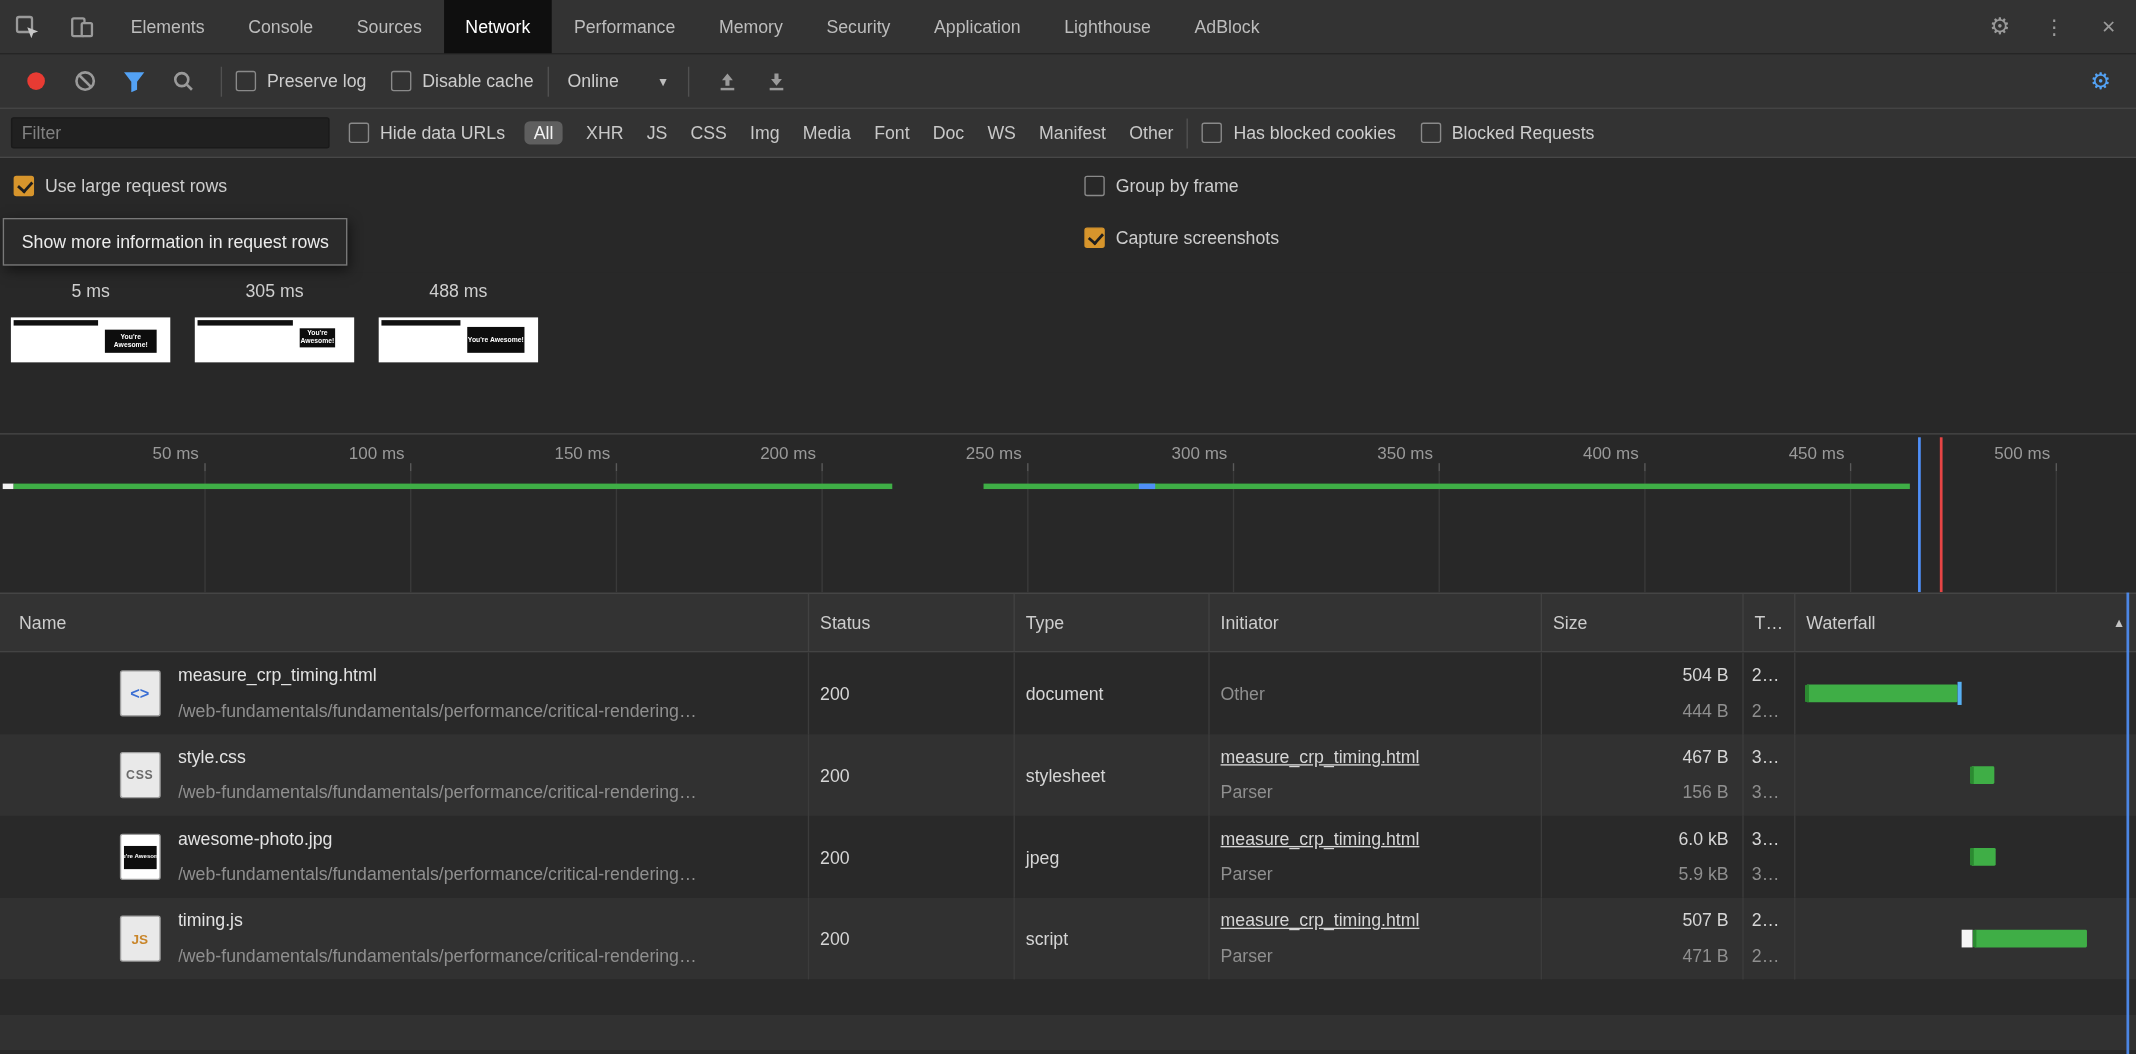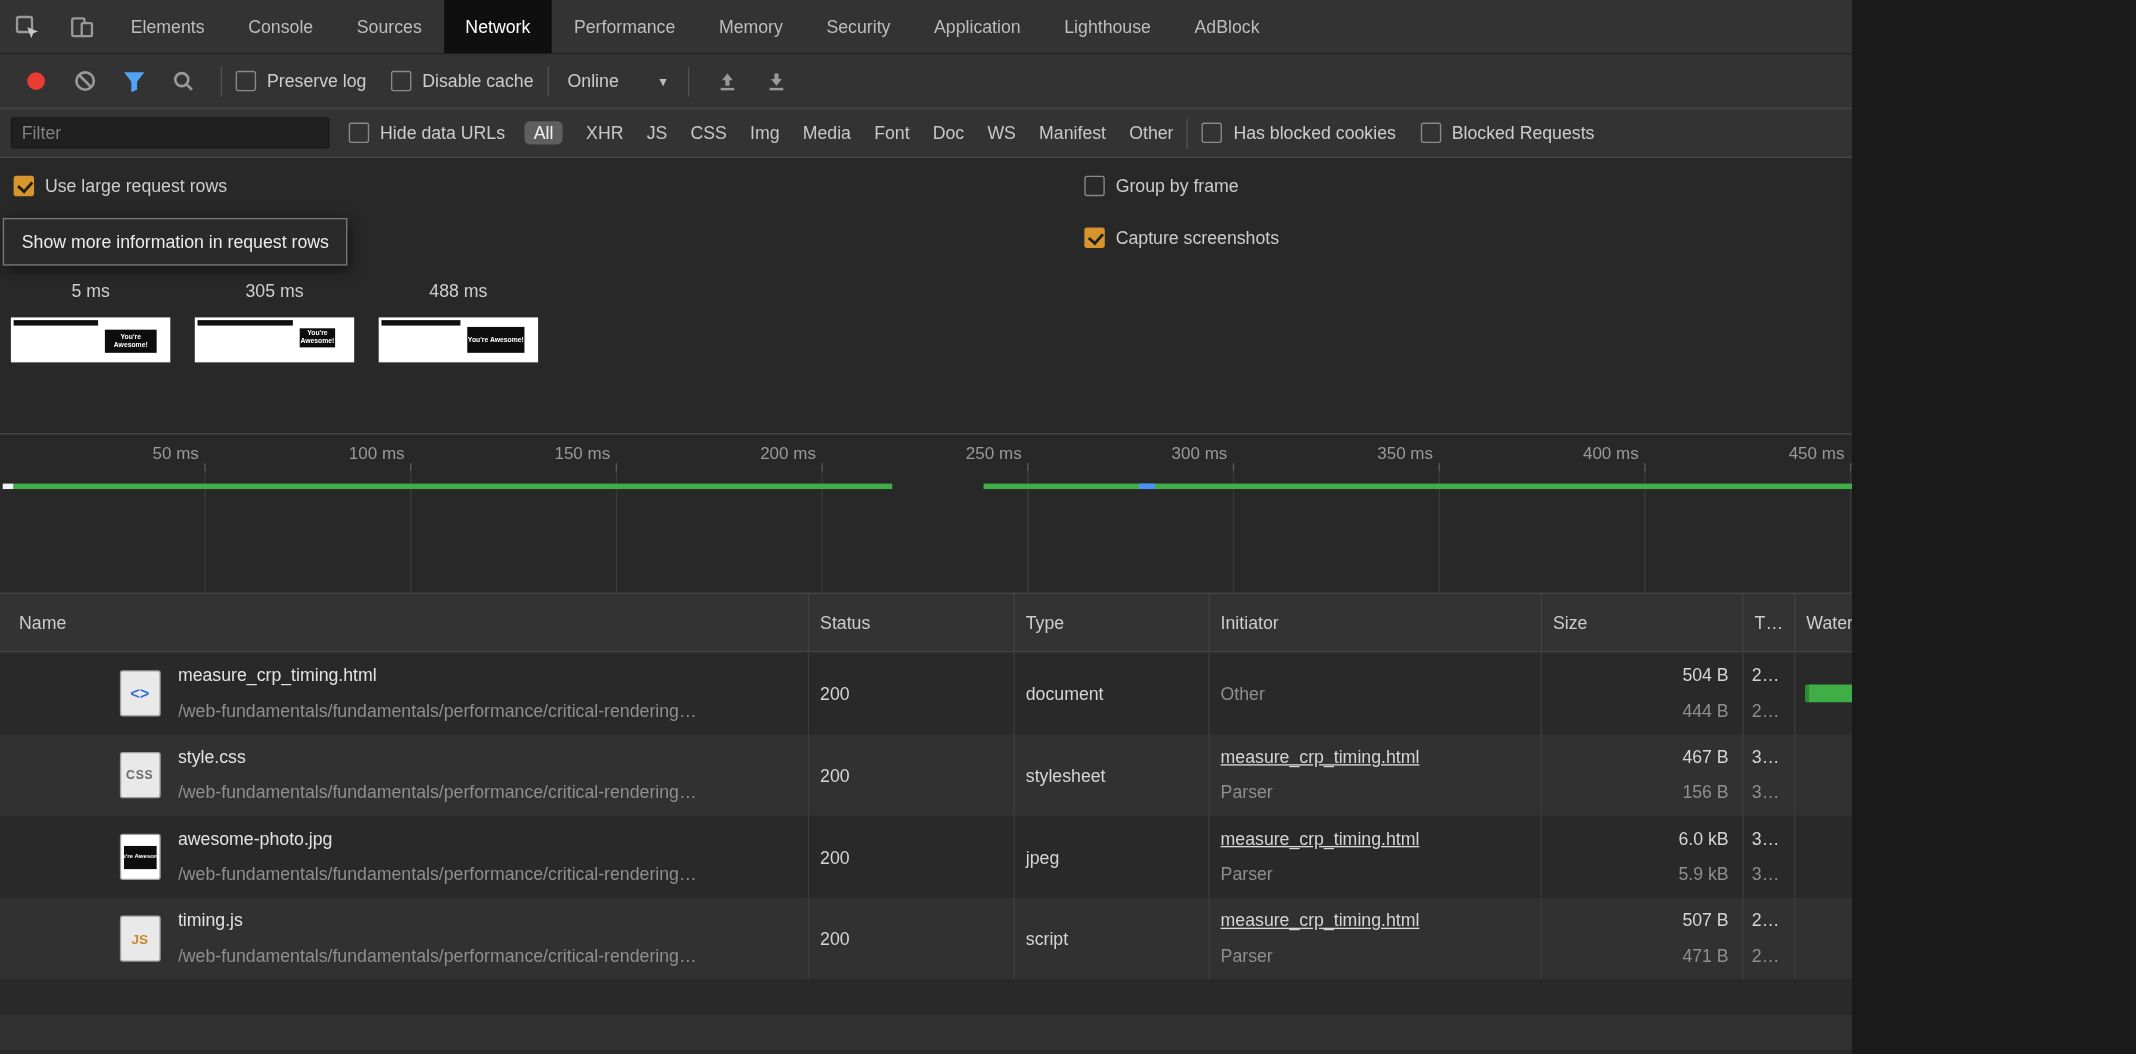--- a/index.html
+++ b/index.html
@@ -1,18 +1,18 @@
 <!DOCTYPE html>
 <html><head>
 <meta charset="utf-8">
 <style>
   * { box-sizing: border-box; margin: 0; padding: 0; }
   html,body { background:#1a1a1a; }
   body { width:2136px; height:1054px; overflow:hidden; }
-  #viewport { width:1852px; height:1054px; overflow:hidden; background:#4d7c0f; }
+  #viewport { width:2136px; height:1054px; overflow:hidden; background:#4d7c0f; }
   #scale {
     width:1568px; height:774px;
     transform:scale(1.362245); transform-origin:0 0;
     font-family:"Liberation Sans", sans-serif;
     font-size:13px; color:#d2d2d2; background:#282828; position:relative;
   }
 
   
   .tabbar { height:40px; background:#333333; display:flex; align-items:stretch; border-bottom:1px solid #242424; }
   .tb-iconbtn { width:40px; display:flex; align-items:center; justify-content:center; color:#9a9a9a; cursor:pointer; }

